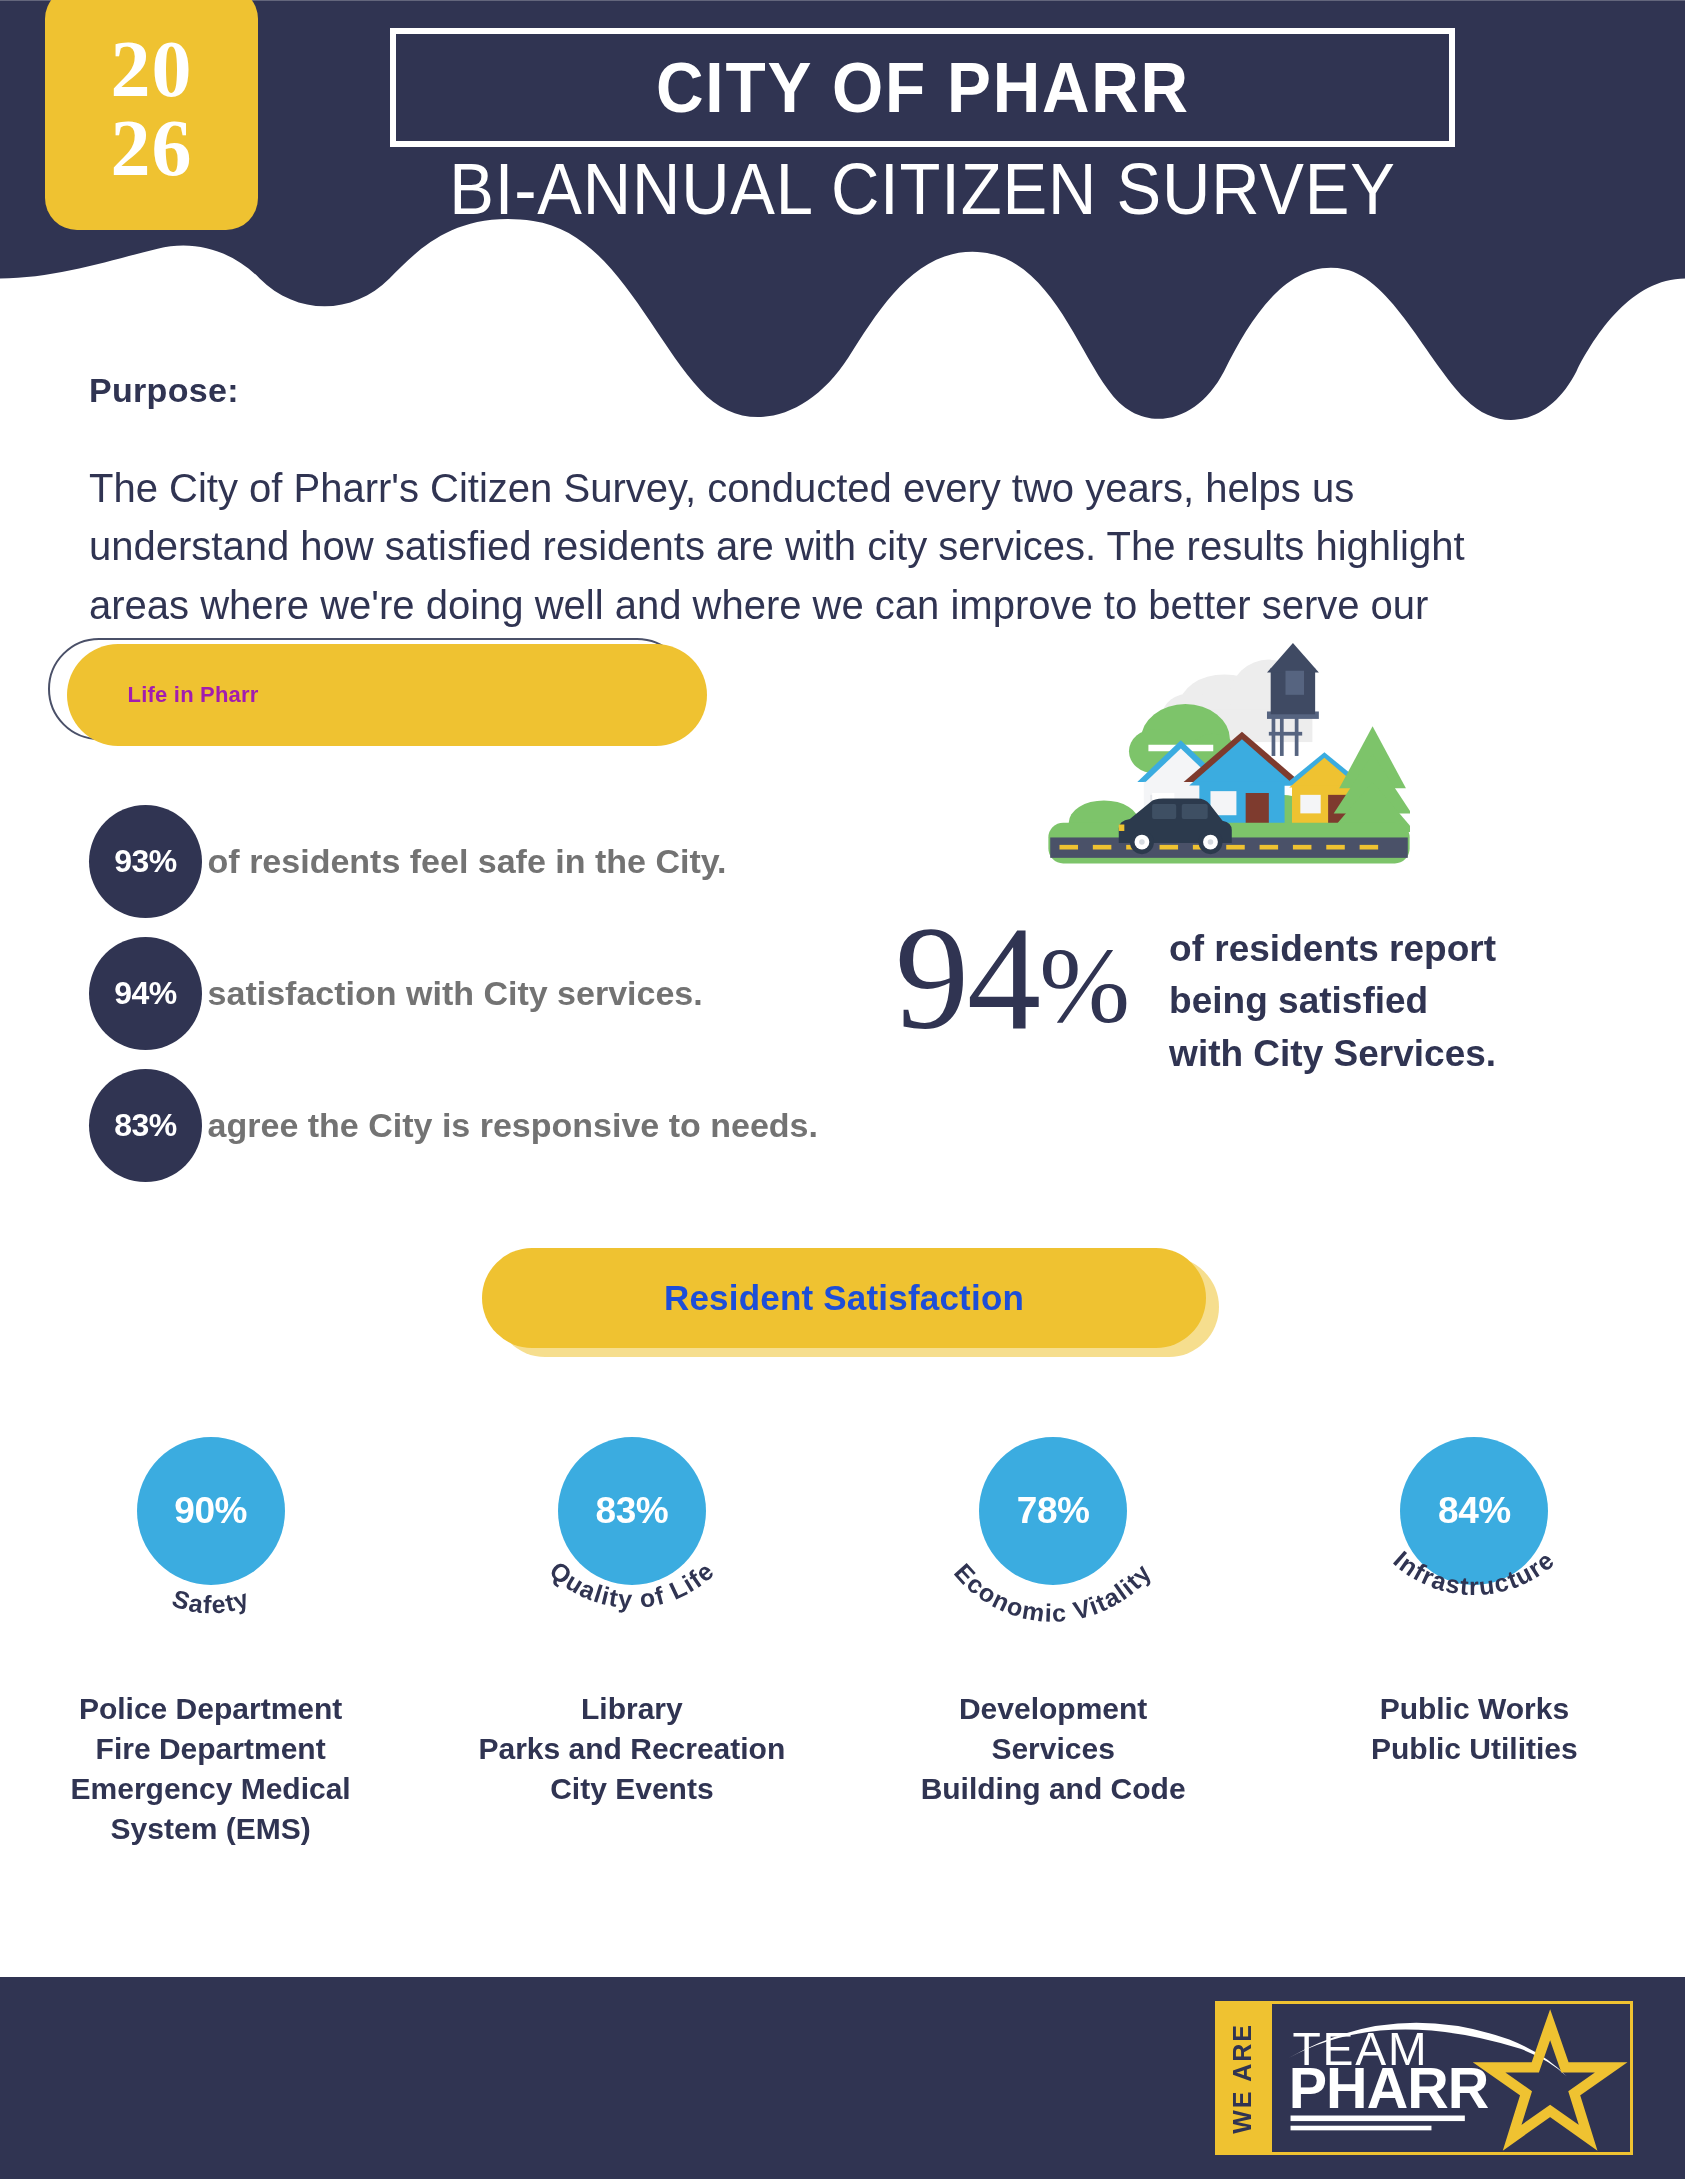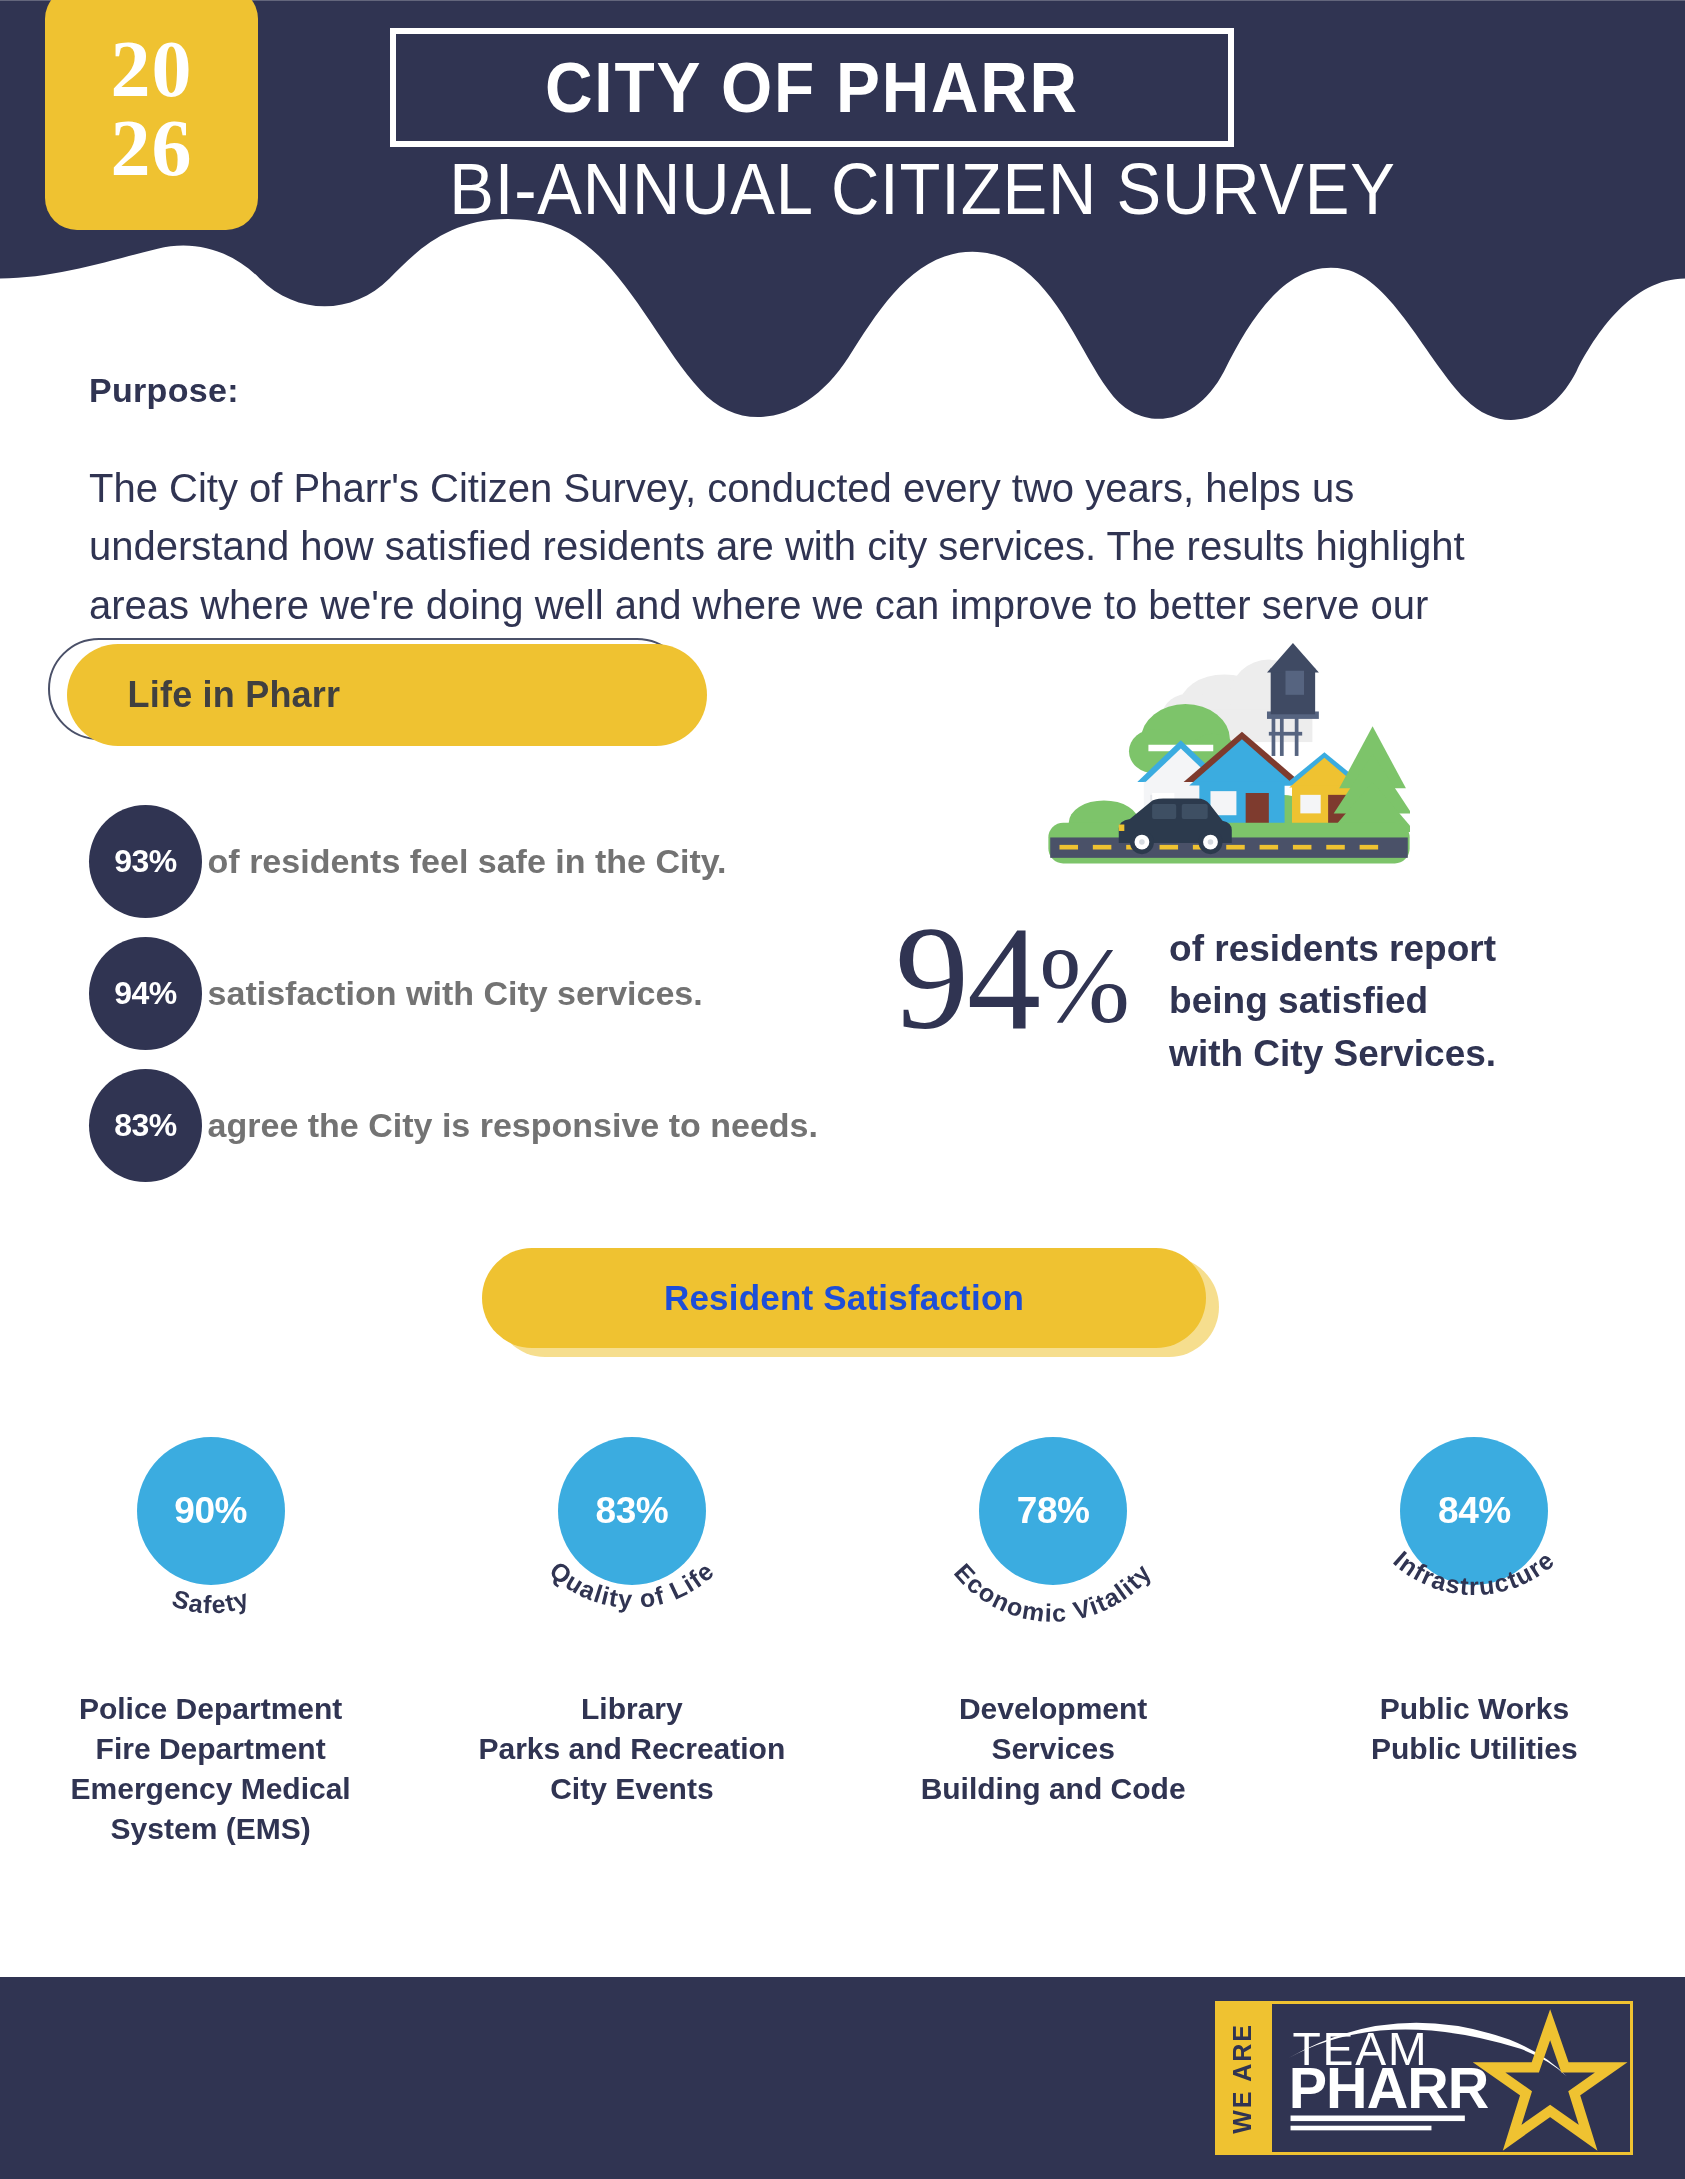--- a/index.html
+++ b/index.html
@@ -39,21 +39,21 @@
     font-weight: 700;
     font-size: 80px;
     color: #ffffff;
     line-height: 0.98;
     letter-spacing: 0.9px;
   }
 
   .title-box {
     position: absolute;
     left: 390px; top: 28px;
-    width: 844px; height: 119px;
+    width: 1065px; height: 119px;
     border: 6.5px solid #ffffff;
     z-index: 5;
     display: flex;
     align-items: center;
     justify-content: center;
   }
   .title-main {
     font-family: "Liberation Sans Narrow", "Liberation Sans", sans-serif;
     font-weight: 700;
     font-size: 70px;
@@ -114,23 +114,23 @@
     position: absolute;
     left: 18.6px; top: 5.6px;
     width: 640px; height: 102px;
     background: #EFC231;
     border-radius: 54px;
     display: flex;
     align-items: center;
     padding-left: 61px;
   }
   .pill-life-label {
-    font-size: 36px;
-    font-weight: 700;
-    color: #404040;
+    font-size: 22px;
+    font-weight: 700;
+    color: #a21caf;
     letter-spacing: 0.2px;
   }
 
   
   .stat-row { position: absolute; display: flex; align-items: center; }
   .stat-ellipse {
     width: 113px; height: 113px;
     border-radius: 50%;
     background: #303452;
     display: flex;

